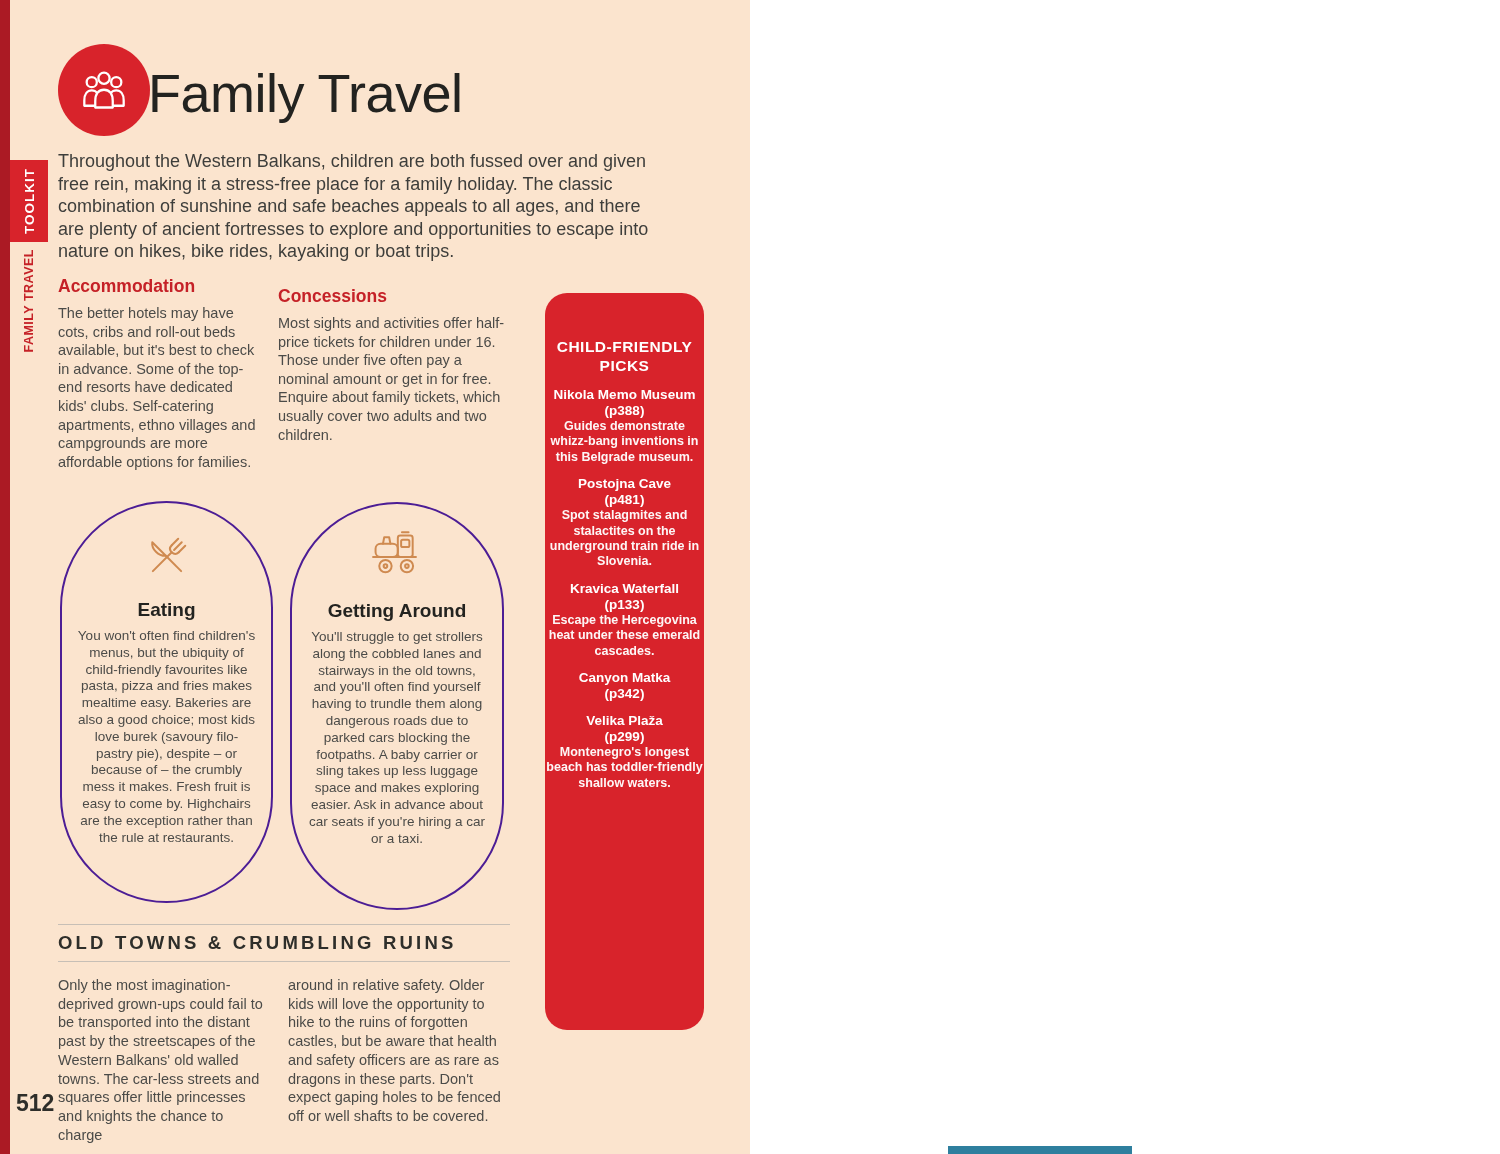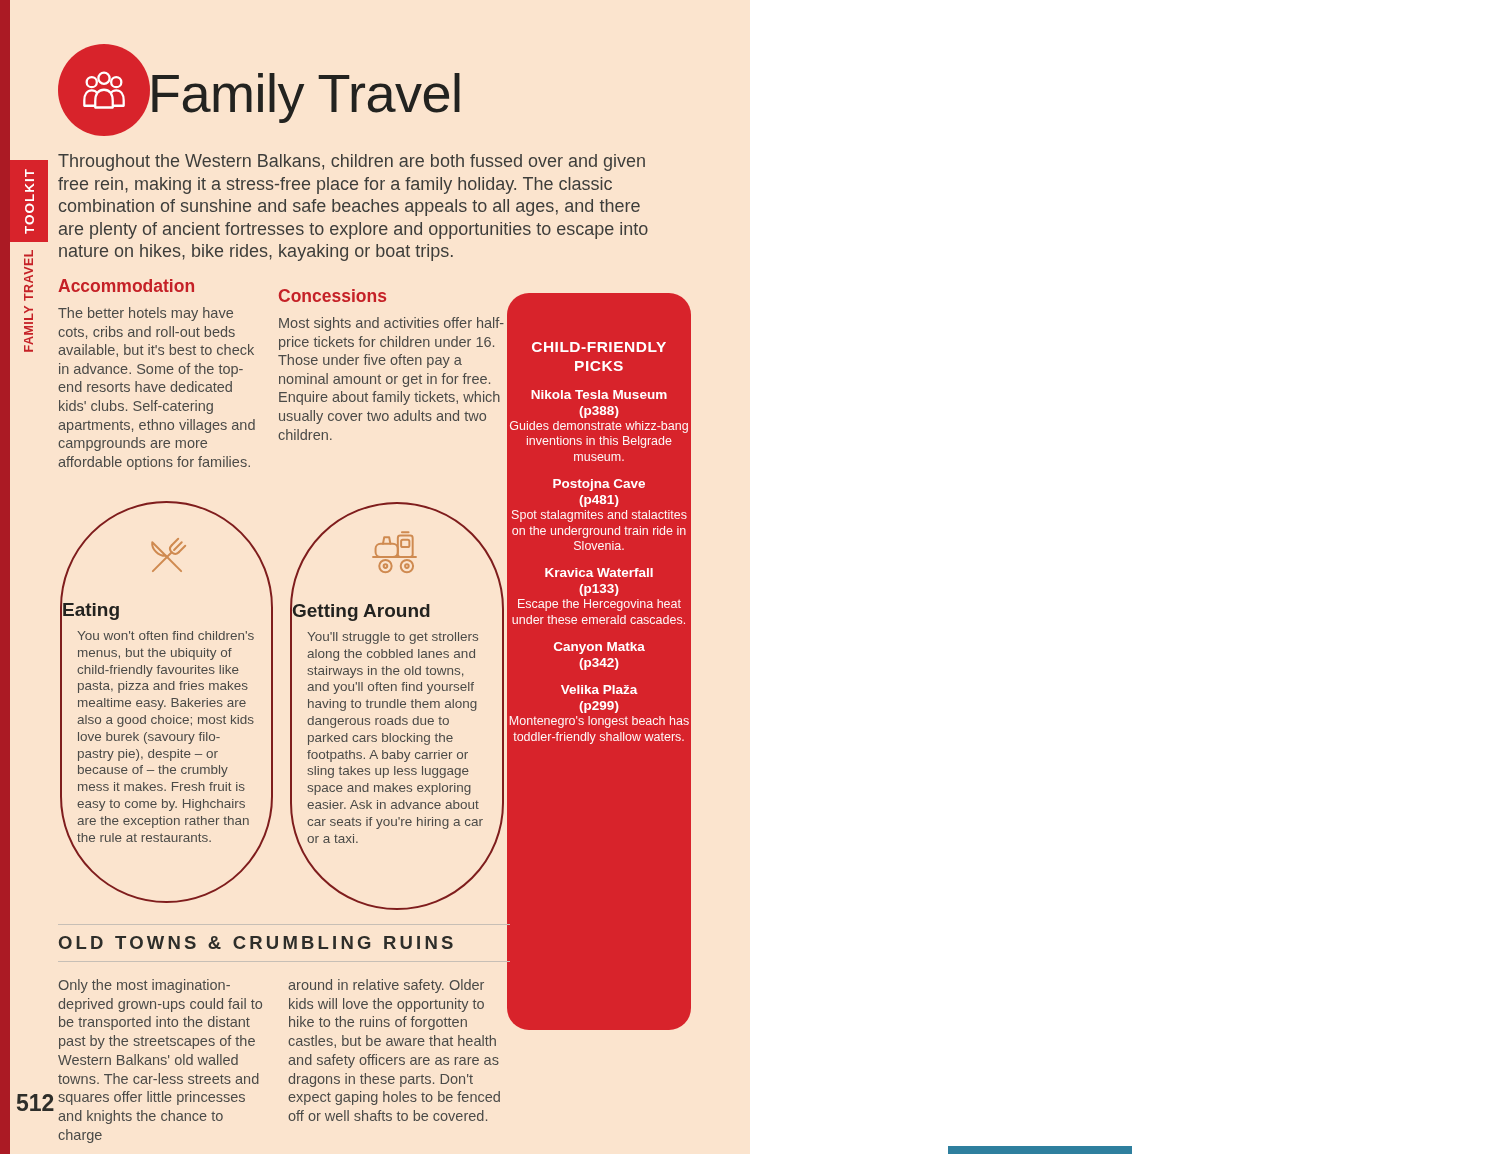--- a/index.html
+++ b/index.html
@@ -22,33 +22,33 @@
   .hdr-icon-left{left:58px;top:44px;}
   .page-title{font-size:54px;color:#232320;letter-spacing:-.5px;white-space:nowrap;}
   .title-left{left:148px;top:62px;}
   .intro{left:58px;top:150px;width:592px;font-size:18px;line-height:22.5px;color:#3e3e3b;}
   
   .colA{left:58px;top:276px;width:204px;}
   .colB{left:278px;top:286px;width:234px;}
   .col-heading{font-size:17.5px;font-weight:bold;color:#c52127;margin-bottom:7px;}
   .col-body{font-size:14.5px;line-height:18.6px;color:#4b4b48;}
   
-  .oval{border:2px solid #7f1d1d;border-radius:110px;box-sizing:border-box;}
+  .oval{border:2px solid #4c1d95;border-radius:110px;box-sizing:border-box;text-align:center;}
   .oval1{left:60px;top:501px;width:213px;height:402px;}
   .oval2{left:290px;top:502px;width:214px;height:408px;}
   .oval-icon{margin-top:24px;height:60px;display:flex;justify-content:center;}
   .oval-heading{font-size:19px;font-weight:bold;color:#232320;margin-top:12px;}
   .oval-body{font-size:13.5px;line-height:16.8px;color:#4b4b48;padding:7px 15px 0;}
   
-  .picks{left:507px;top:293px;width:184px;height:737px;background:#d8232b;border-radius:22px;
+  .picks{left:545px;top:293px;width:159px;height:737px;background:#d8232b;border-radius:22px;
     box-sizing:border-box;padding:44px 1px 0;text-align:center;color:#fff;}
   .picks-title{font-size:15.5px;font-weight:bold;letter-spacing:.5px;line-height:19px;margin-bottom:12px;}
   .pick{margin-bottom:11px;}
   .pick-name,.pick-page{font-size:13.5px;font-weight:bold;line-height:16px;}
-  .pick-desc{font-size:12.5px;font-weight:normal;line-height:15.4px;opacity:.96;}
+  .pick-desc{font-size:12.5px;font-weight:bold;line-height:15.4px;opacity:.96;}
   
   .rule-l{height:1px;background:#c7bfb6;}
   .ot-title{font-size:18.5px;font-weight:bold;letter-spacing:3.2px;color:#2e2e2a;white-space:nowrap;}
   .ot-col{font-size:14.5px;line-height:18.7px;color:#4b4b48;}
   .pagenum{font-size:23px;font-weight:bold;color:#2e2e2a;}
   .bottom-strip{left:948px;top:1146px;width:184px;height:8px;background:#2e7f9e;}
 </style>
 </head>
 <body>
 
@@ -126,21 +126,21 @@
           </g>
         </svg>
       </div>
       <div class="oval-heading">Getting Around</div>
       <div class="oval-body">You'll struggle to get strollers along the cobbled lanes and stairways in the old towns, and you'll often find yourself having to trundle them along dangerous roads due to parked cars blocking the footpaths. A baby carrier or sling takes up less luggage space and makes exploring easier. Ask in advance about car seats if you're hiring a car or a taxi.</div>
     </div>
 
     <div class="abs picks">
       <div class="picks-title">CHILD-FRIENDLY PICKS</div>
       <div class="pick">
-        <div class="pick-name">Nikola Tesla Museum</div>
+        <div class="pick-name">Nikola Memo Museum</div>
         <div class="pick-page">(p388)</div>
         <div class="pick-desc">Guides demonstrate whizz-bang inventions in this Belgrade museum.</div>
       </div>
       <div class="pick">
         <div class="pick-name">Postojna Cave</div>
         <div class="pick-page">(p481)</div>
         <div class="pick-desc">Spot stalagmites and stalactites on the underground train ride in Slovenia.</div>
       </div>
       <div class="pick">
         <div class="pick-name">Kravica Waterfall</div>

